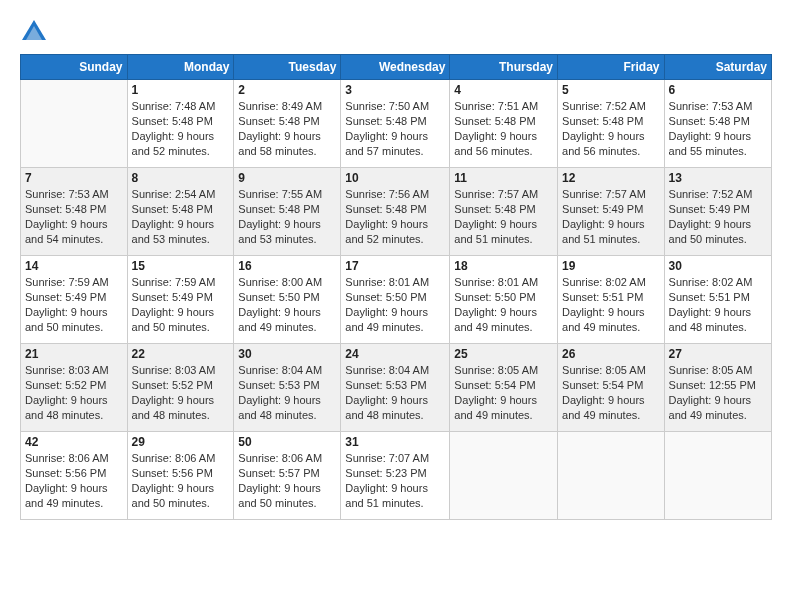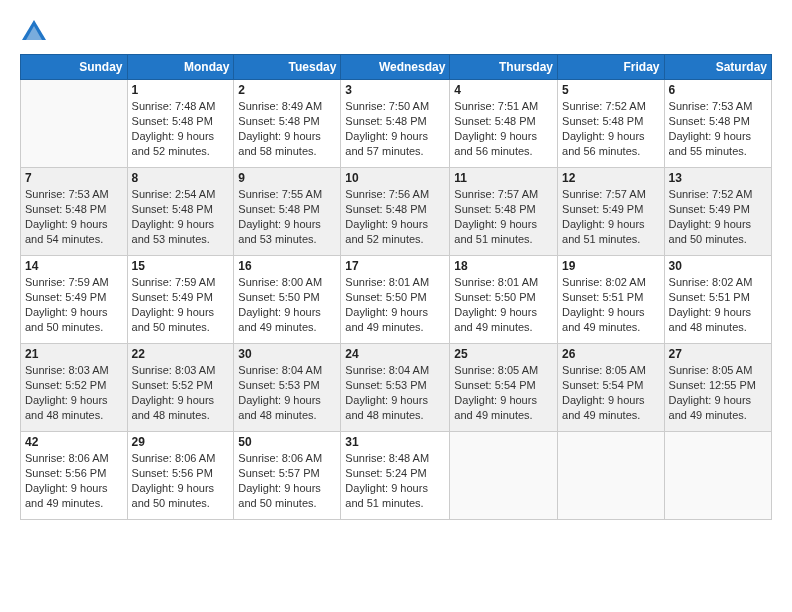--- a/index.html
+++ b/index.html
@@ -254,21 +254,21 @@
           <td>
             <span class="day-number">29</span>
             <div class="day-info"><span>Sunrise: 8:06 AM</span><br><span>Sunset: 5:56 PM</span><br><span>Daylight: 9 hours</span><br><span>and 50 minutes.</span></div>
           </td>
           <td>
             <span class="day-number">50</span>
             <div class="day-info"><span>Sunrise: 8:06 AM</span><br><span>Sunset: 5:57 PM</span><br><span>Daylight: 9 hours</span><br><span>and 50 minutes.</span></div>
           </td>
           <td>
             <span class="day-number">31</span>
-            <div class="day-info"><span>Sunrise: 8:48 AM</span><br><span>Sunset: 5:24 PM</span><br><span>Daylight: 9 hours</span><br><span>and 51 minutes.</span></div>
+            <div class="day-info"><span>Sunrise: 7:07 AM</span><br><span>Sunset: 5:23 PM</span><br><span>Daylight: 9 hours</span><br><span>and 51 minutes.</span></div>
           </td>
           <td class="empty"></td>
           <td class="empty"></td>
           <td class="empty"></td>
         </tr>
       </tbody>
   </table>
 </div>
 
 </body></html>

